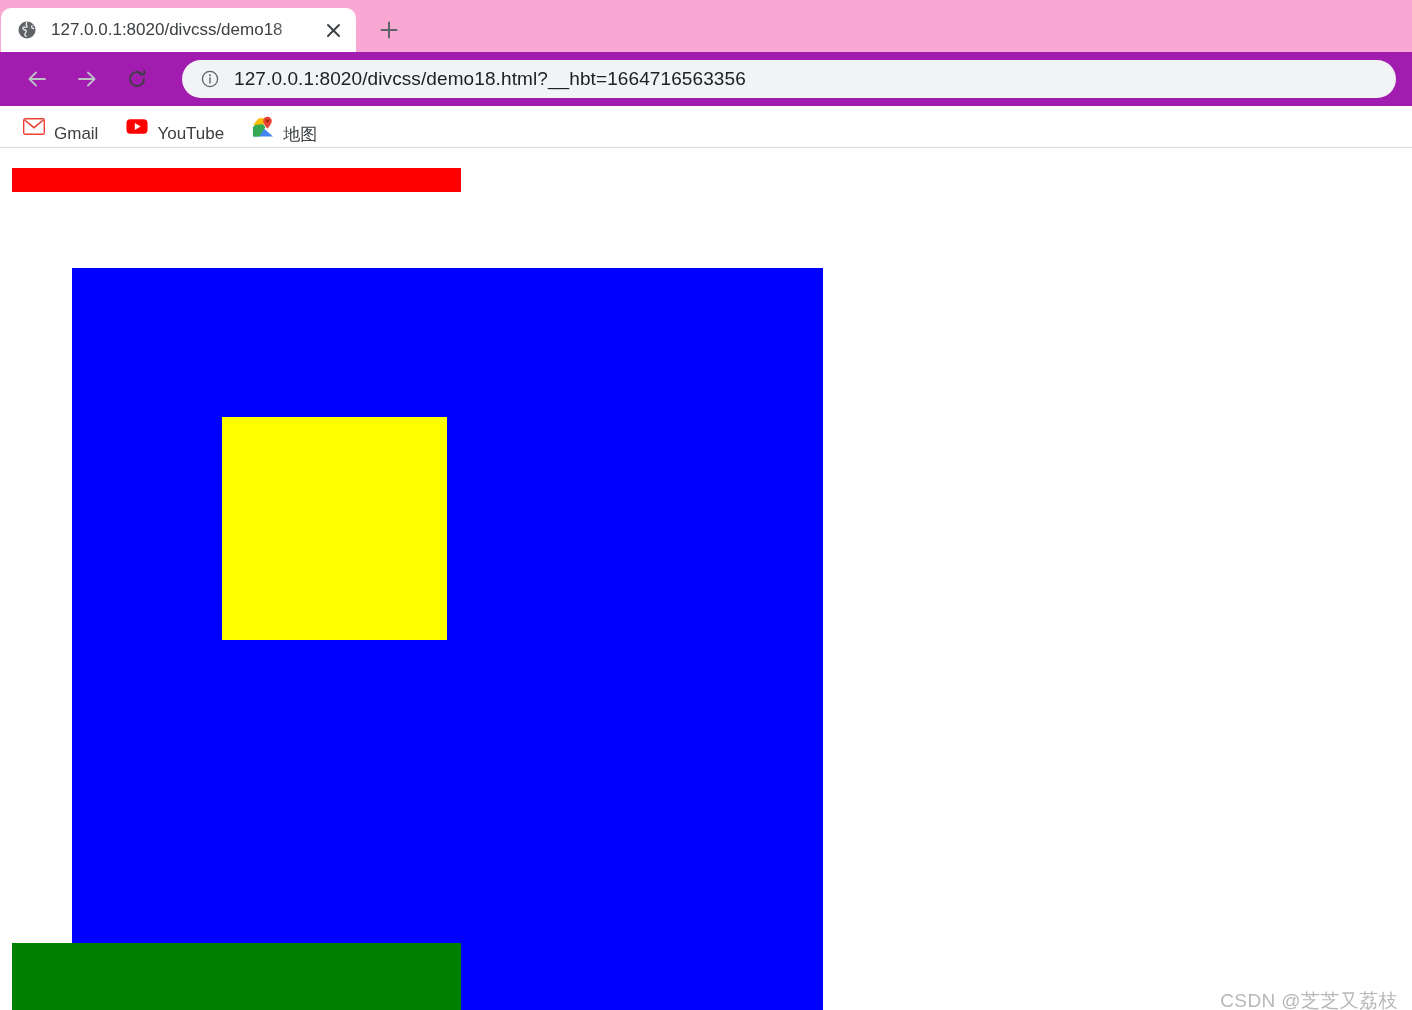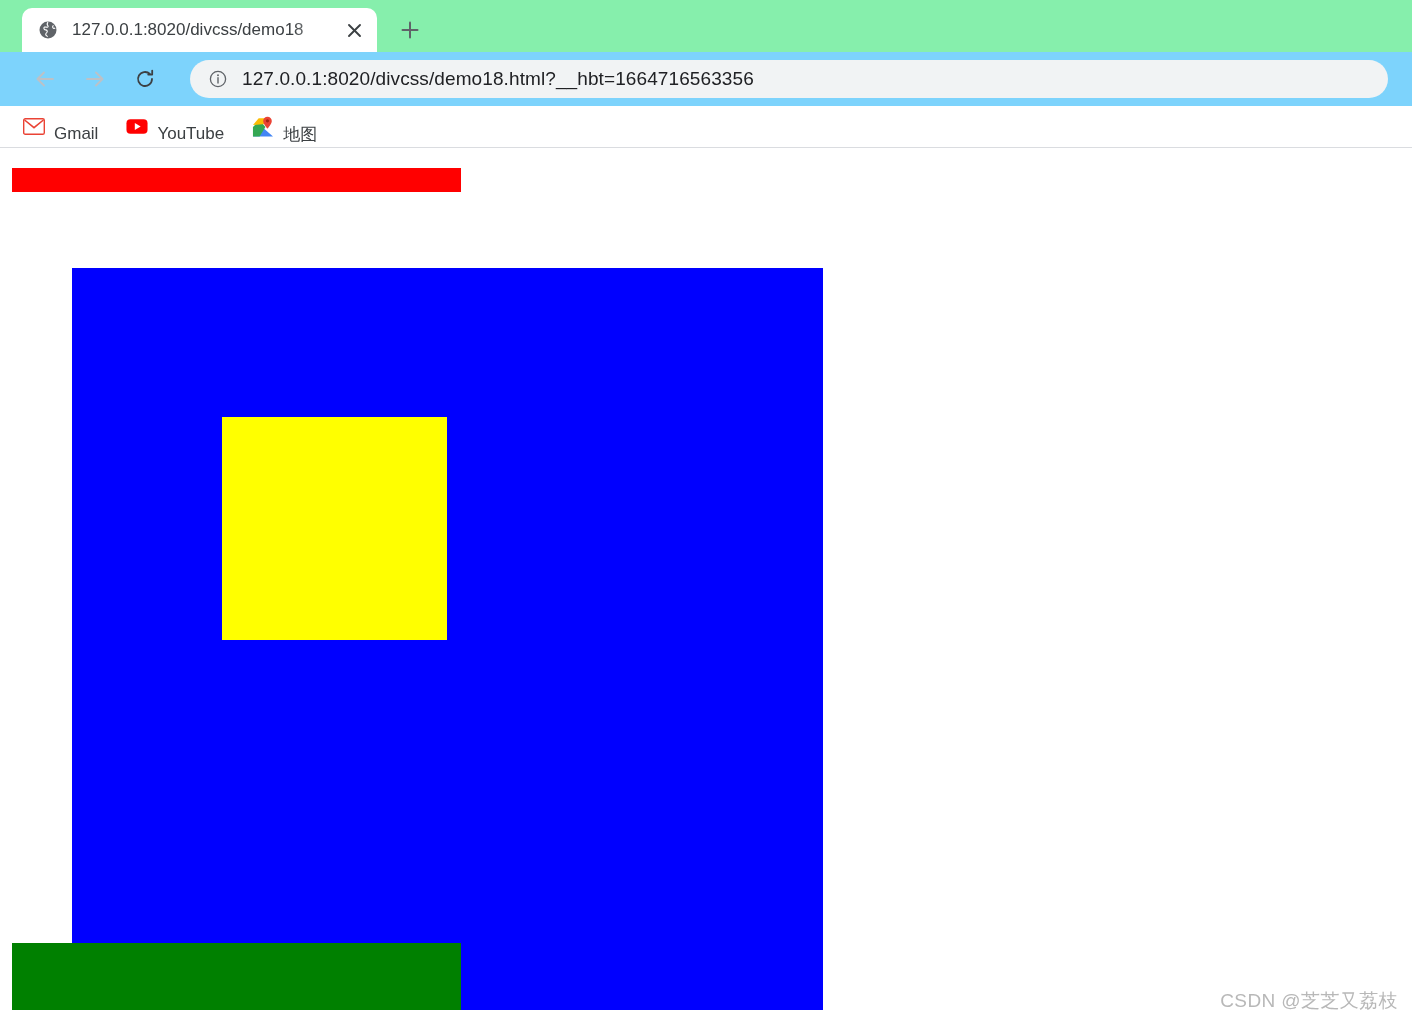--- a/index.html
+++ b/index.html
@@ -13,24 +13,24 @@
 
   
   .browser {
     width: 1412px; height: 1010px;
     position: relative;
     background: #ffffff;
   }
 
   .tabstrip {
     height: 52px;
-    background: #86efac;
+    background: #f9a8d4;
     display: flex;
     align-items: flex-end;
-    padding-left: 22px;
+    padding-left: 1px;
     position: relative;
   }
 
   .tab {
     width: 355px;
     height: 44px;
     background: #ffffff;
     border-radius: 10px 10px 0 0;
     display: flex;
     align-items: center;
@@ -64,24 +64,24 @@
 
   .newtab {
     width: 46px; height: 40px;
     margin-left: 10px;
     margin-bottom: 2px;
     display: flex; align-items: center; justify-content: center;
   }
 
   .toolbar {
     height: 54px;
-    background: #7dd3fc;
-    display: flex;
-    align-items: center;
-    padding: 0 14px;
+    background: #a21caf;
+    display: flex;
+    align-items: center;
+    padding: 0 6px;
   }
 
   .nav-btn {
     width: 38px; height: 38px;
     margin-right: 12px;
     display: flex; align-items: center; justify-content: center;
     border-radius: 50%;
   }
   .nav-btn.first { margin-left: 12px; }
 

